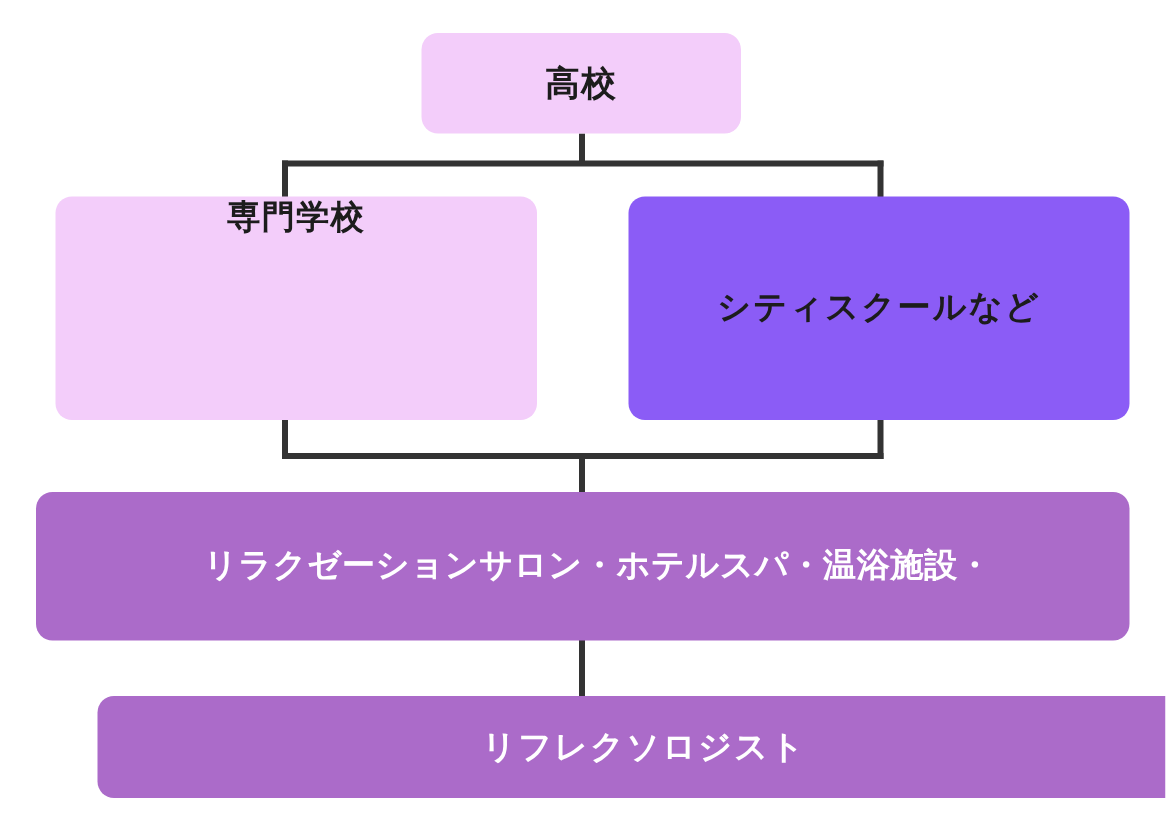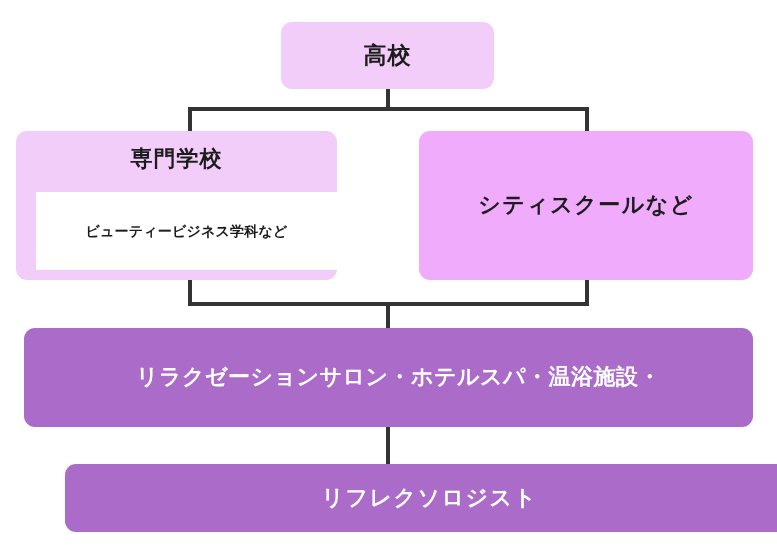--- a/index.html
+++ b/index.html
@@ -40,27 +40,27 @@
   .node-top .label {
     font-size: 23px;
     font-weight: bold;
     color: #1c1c1c;
     letter-spacing: 1px;
     line-height: 1.2;
   }
 
   
   .node-branch-left {
-    left: 16px;
+    left: 37px;
     top: 131px;
     width: 321px;
     height: 149px;
     background: #f3cdfa;
     justify-content: flex-start;
-    padding-top: 14px;
+    padding-top: 0;
   }
   .node-branch-left .label {
     font-size: 22px;
     font-weight: bold;
     color: #1c1c1c;
     letter-spacing: 1px;
     line-height: 1.3;
   }
   .inner-box {
     position: absolute;
@@ -80,21 +80,21 @@
     font-weight: bold;
     color: #1c1c1c;
     letter-spacing: 0.2px;
   }
 
   .node-branch-right {
     left: 419px;
     top: 131px;
     width: 334px;
     height: 149px;
-    background: #f0abfc;
+    background: #8b5cf6;
   }
   .node-branch-right .label {
     font-size: 22px;
     font-weight: bold;
     color: #1c1c1c;
     letter-spacing: 1.5px;
     line-height: 1.3;
   }
 
   
@@ -174,23 +174,20 @@
   <div class="conn conn-v conn-merge-stem"></div>
 
   <div class="conn conn-v conn-row3-row4"></div>
 
   <div class="node node-top">
     <div class="label">高校</div>
   </div>
 
   <div class="node node-branch-left">
     <div class="label">専門学校</div>
-    <div class="inner-box">
-      <div class="label">ビューティービジネス学科など</div>
-    </div>
   </div>
 
   <div class="node node-branch-right">
     <div class="label">シティスクールなど</div>
   </div>
 
   <div class="node node-wide-workplaces">
     <div class="label">リラクゼーションサロン・ホテルスパ・温浴施設・</div>
   </div>
 

